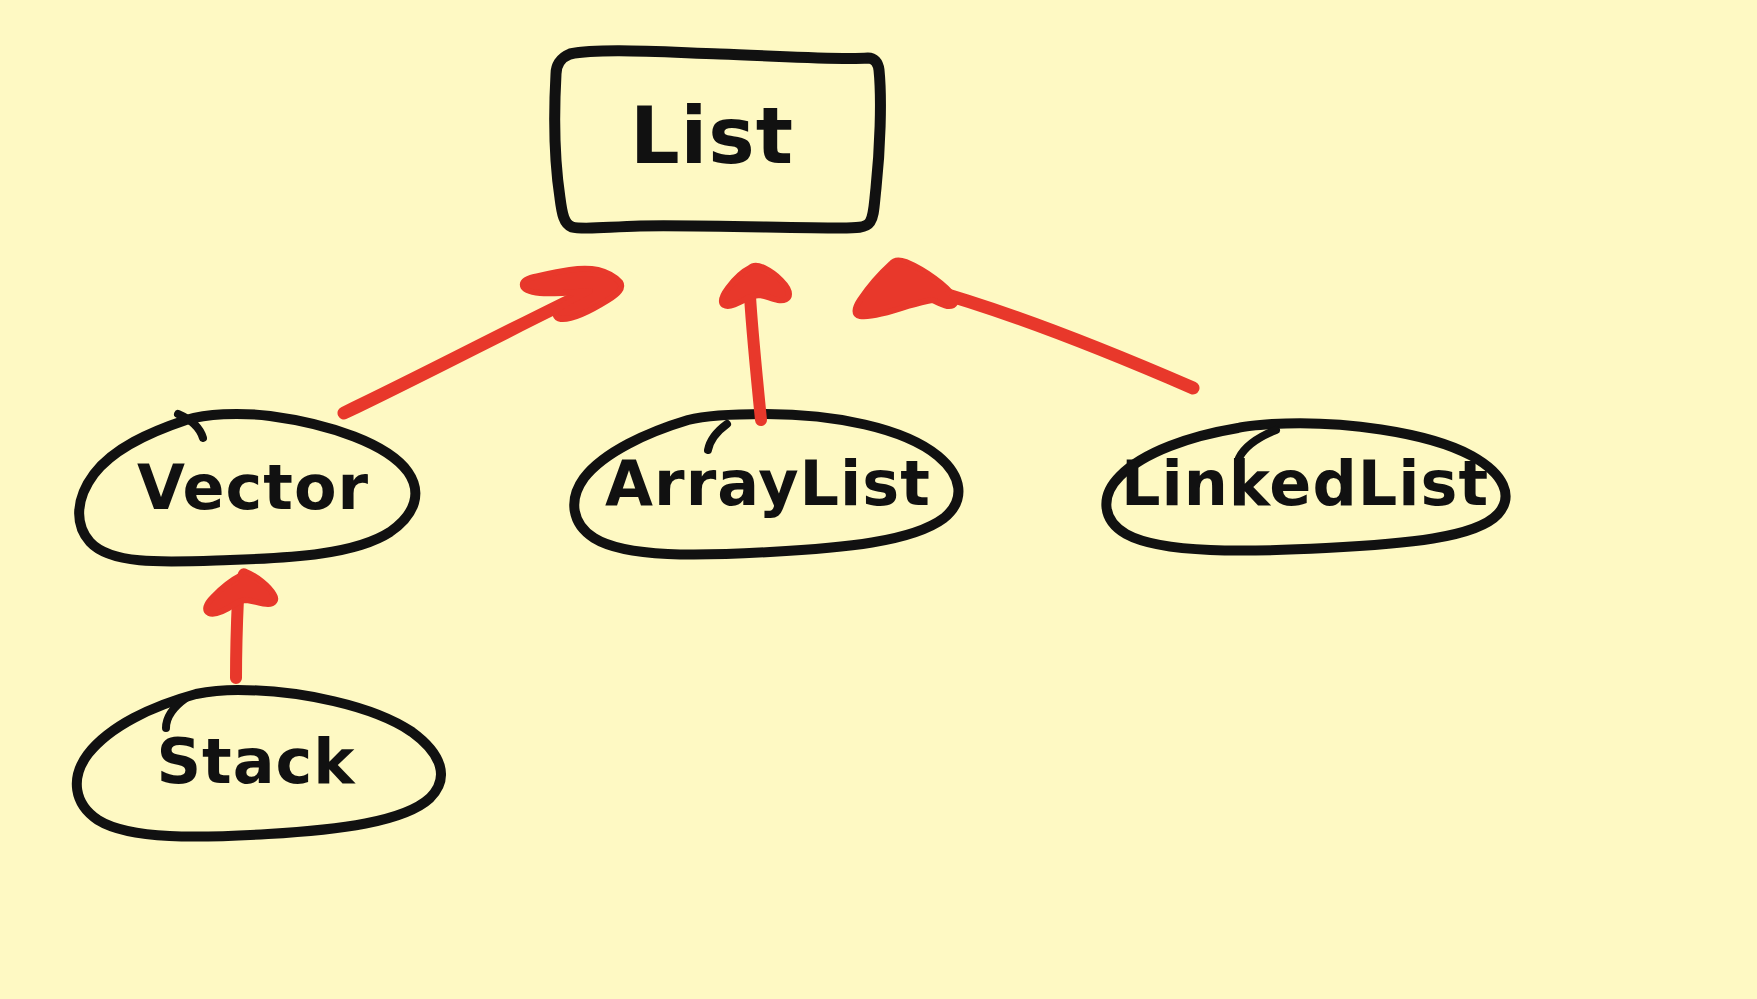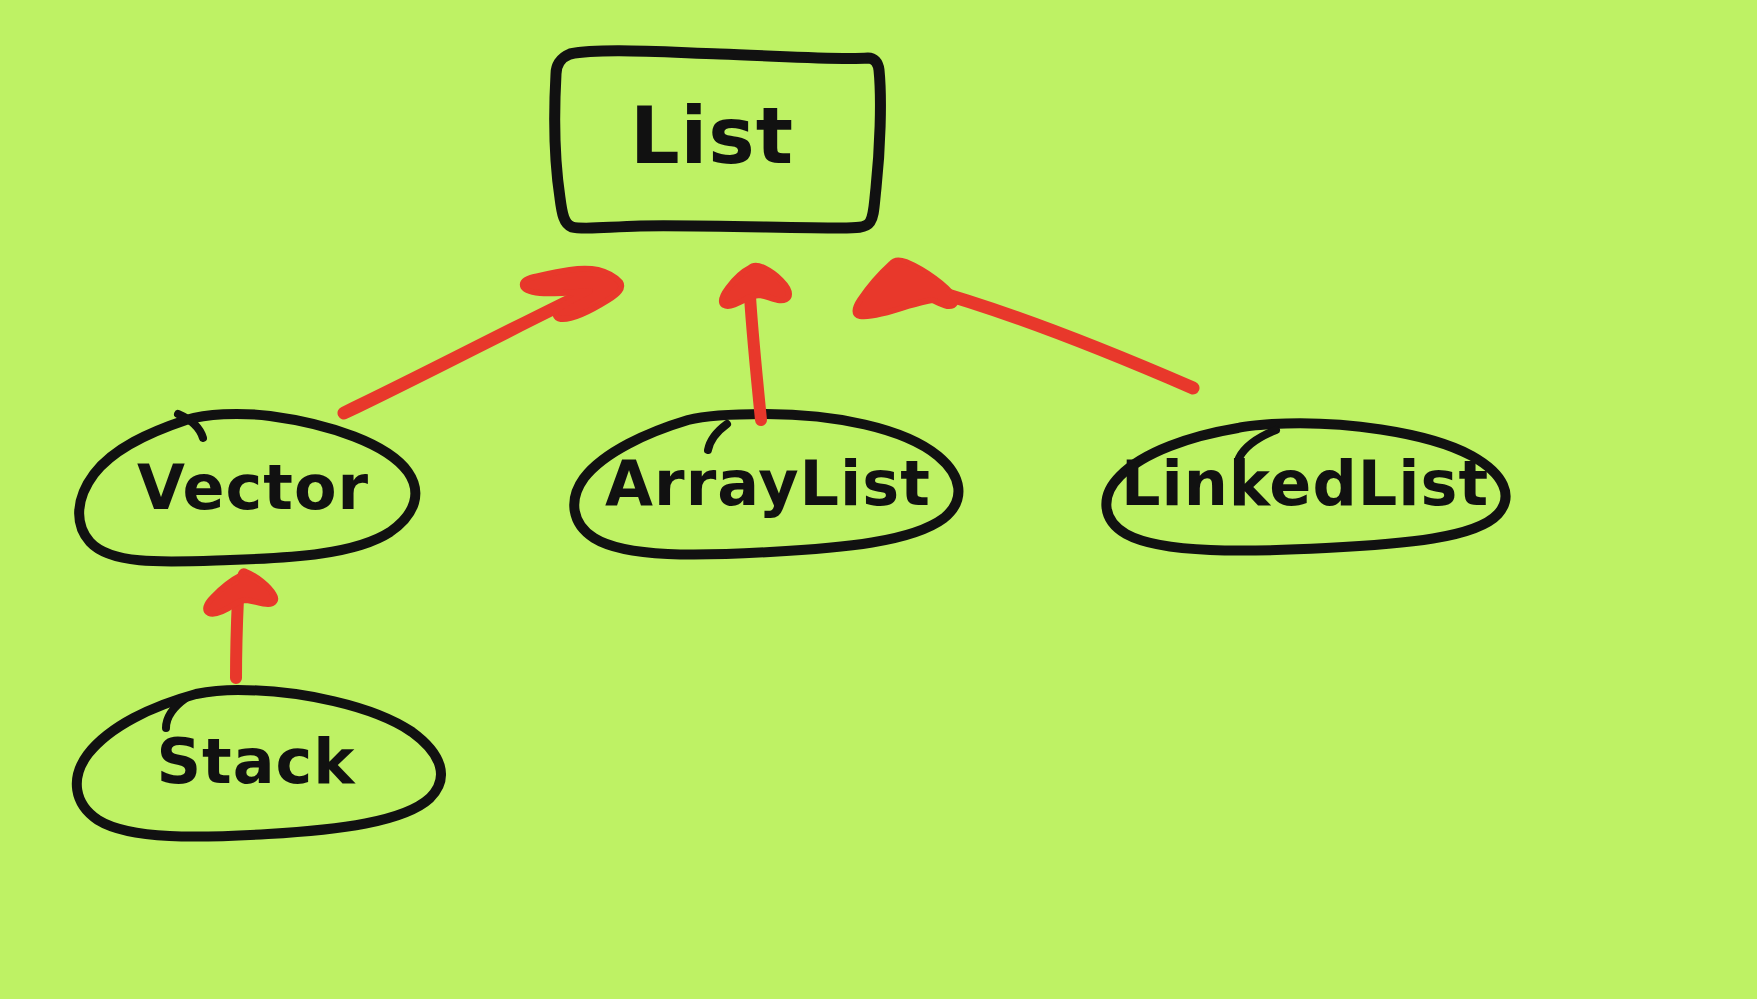--- a/index.html
+++ b/index.html
@@ -8,21 +8,21 @@
     padding: 0;
     background: #ffffff;
   }
   body {
     font-family: "DejaVu Sans", sans-serif;
   }
   #canvas-wrap {
     position: relative;
     width: 1757px;
     height: 999px;
-    background: #bef264;
+    background: #fef9c3;
     overflow: hidden;
     text-align: center;
   }
   #board {
     position: absolute;
     top: 0;
     left: 0;
     width: 1757px;
     height: 999px;
     display: block;

